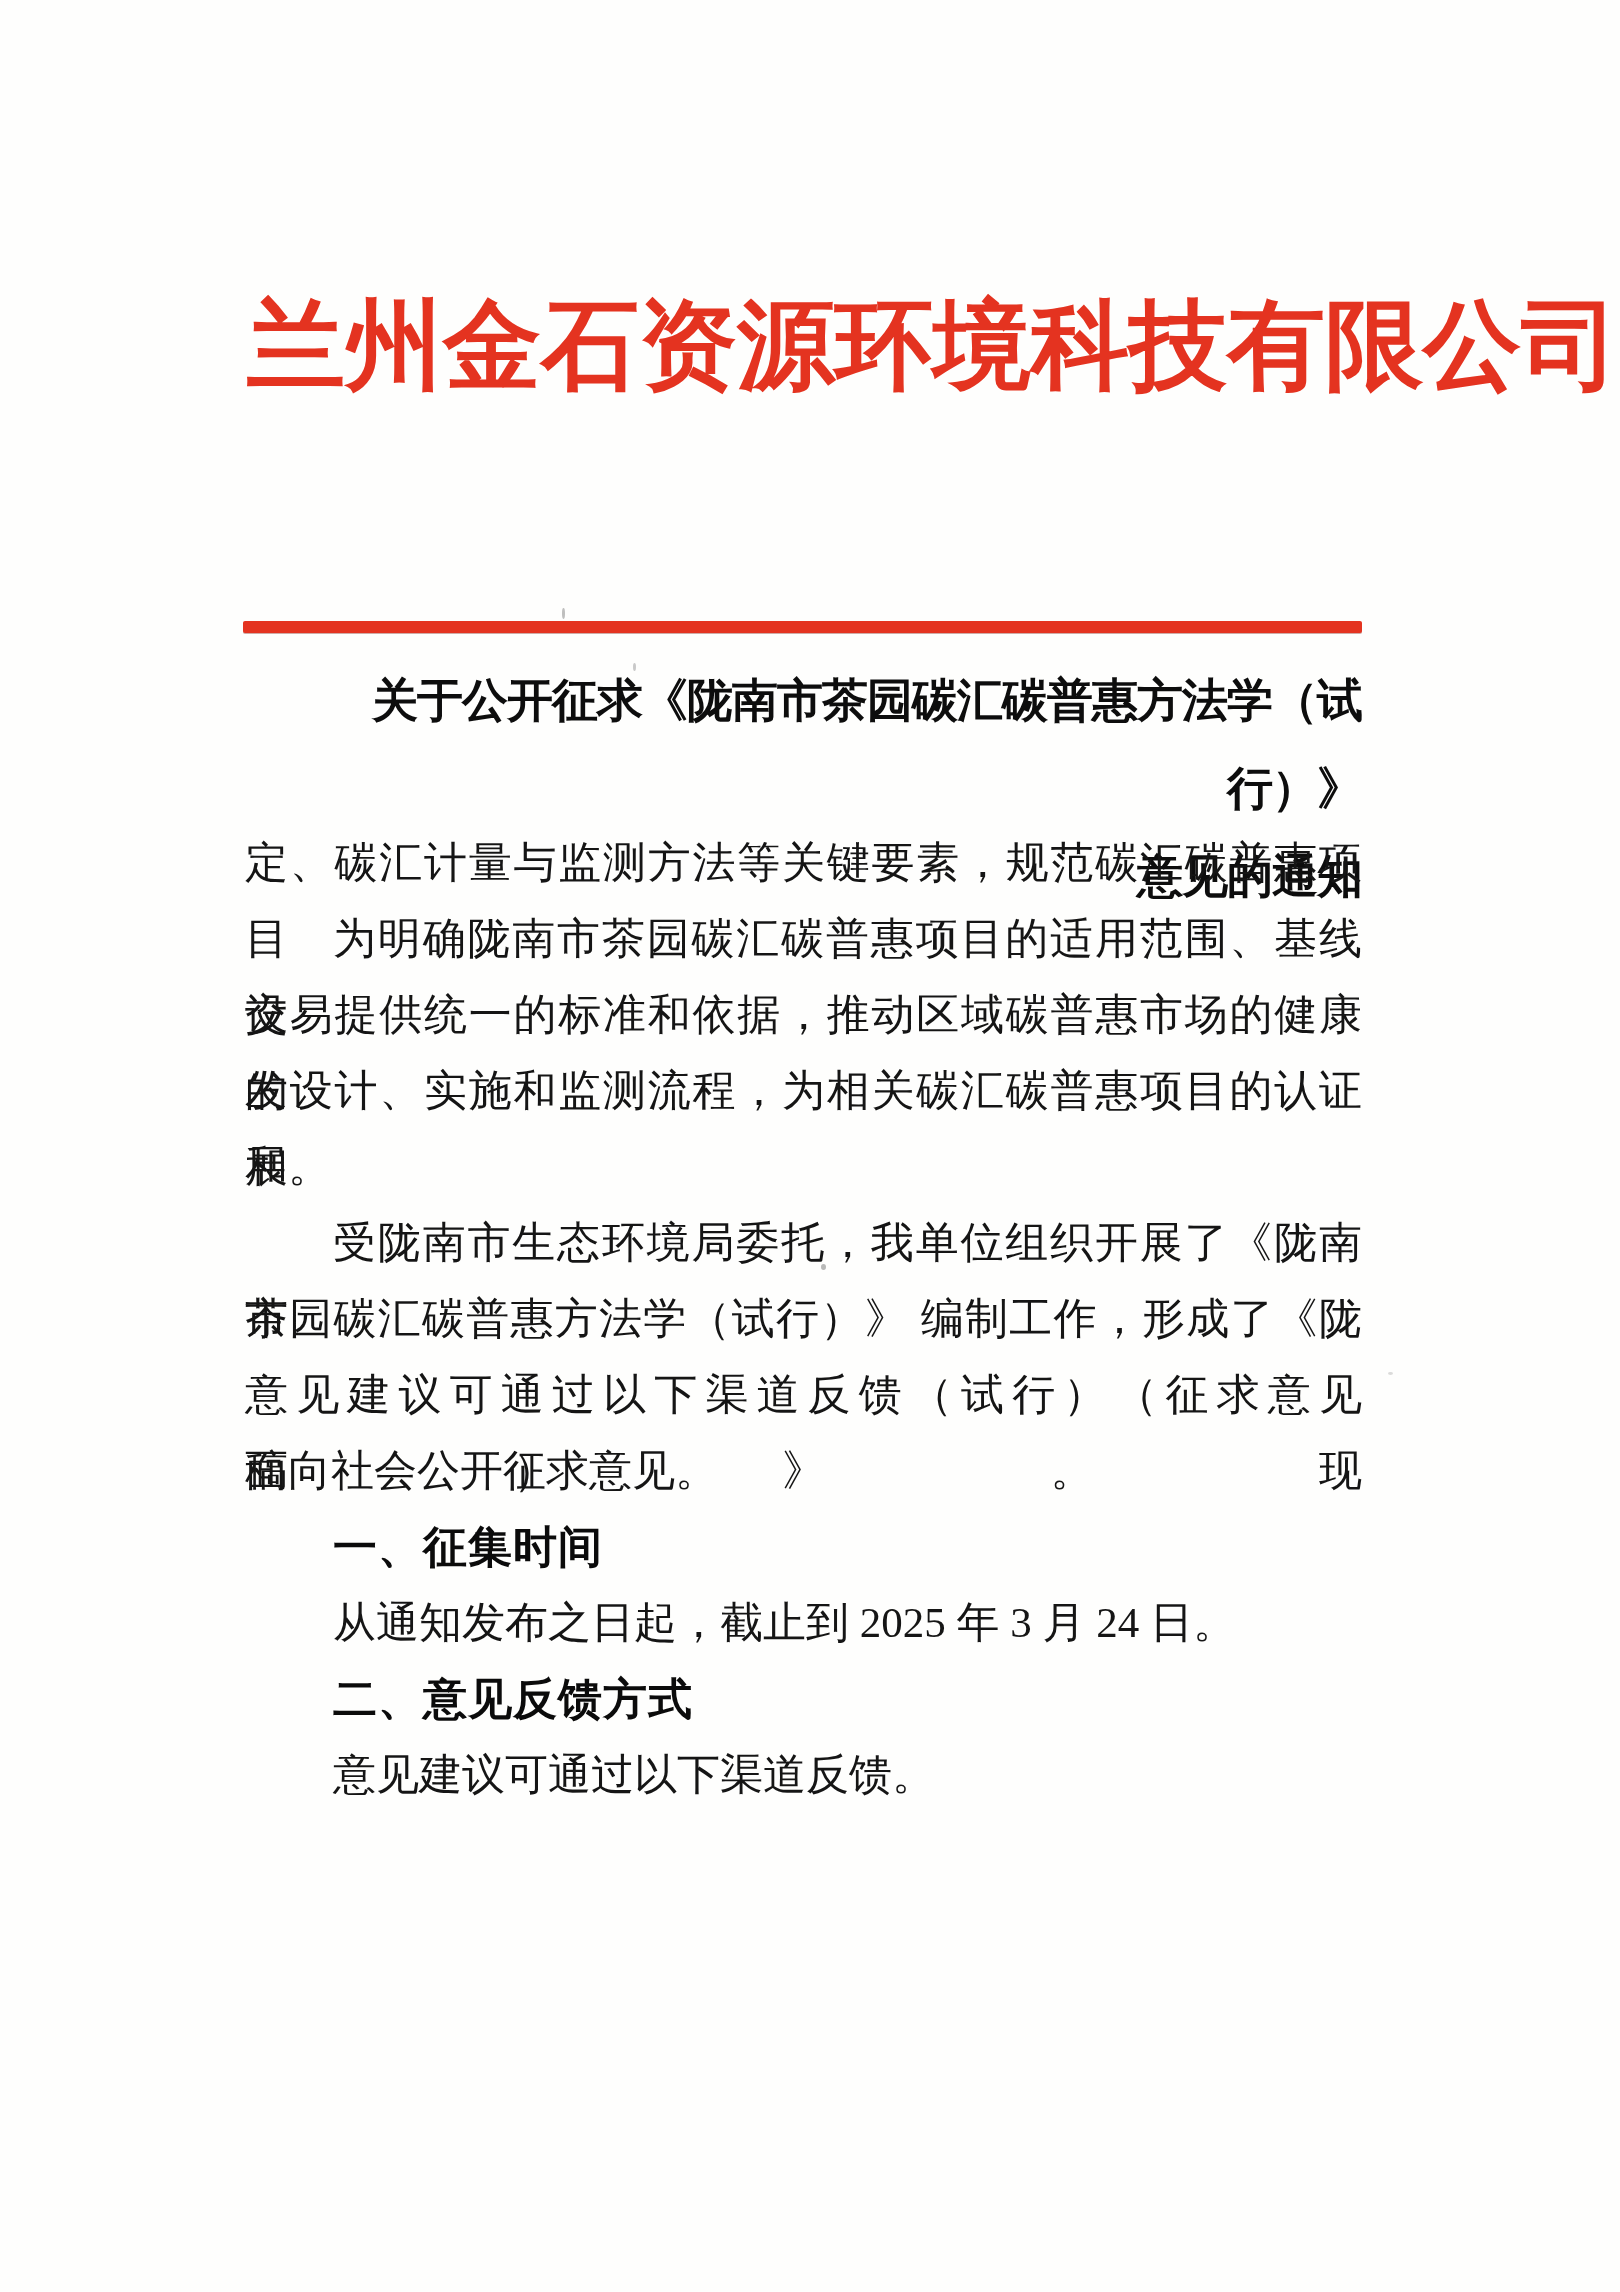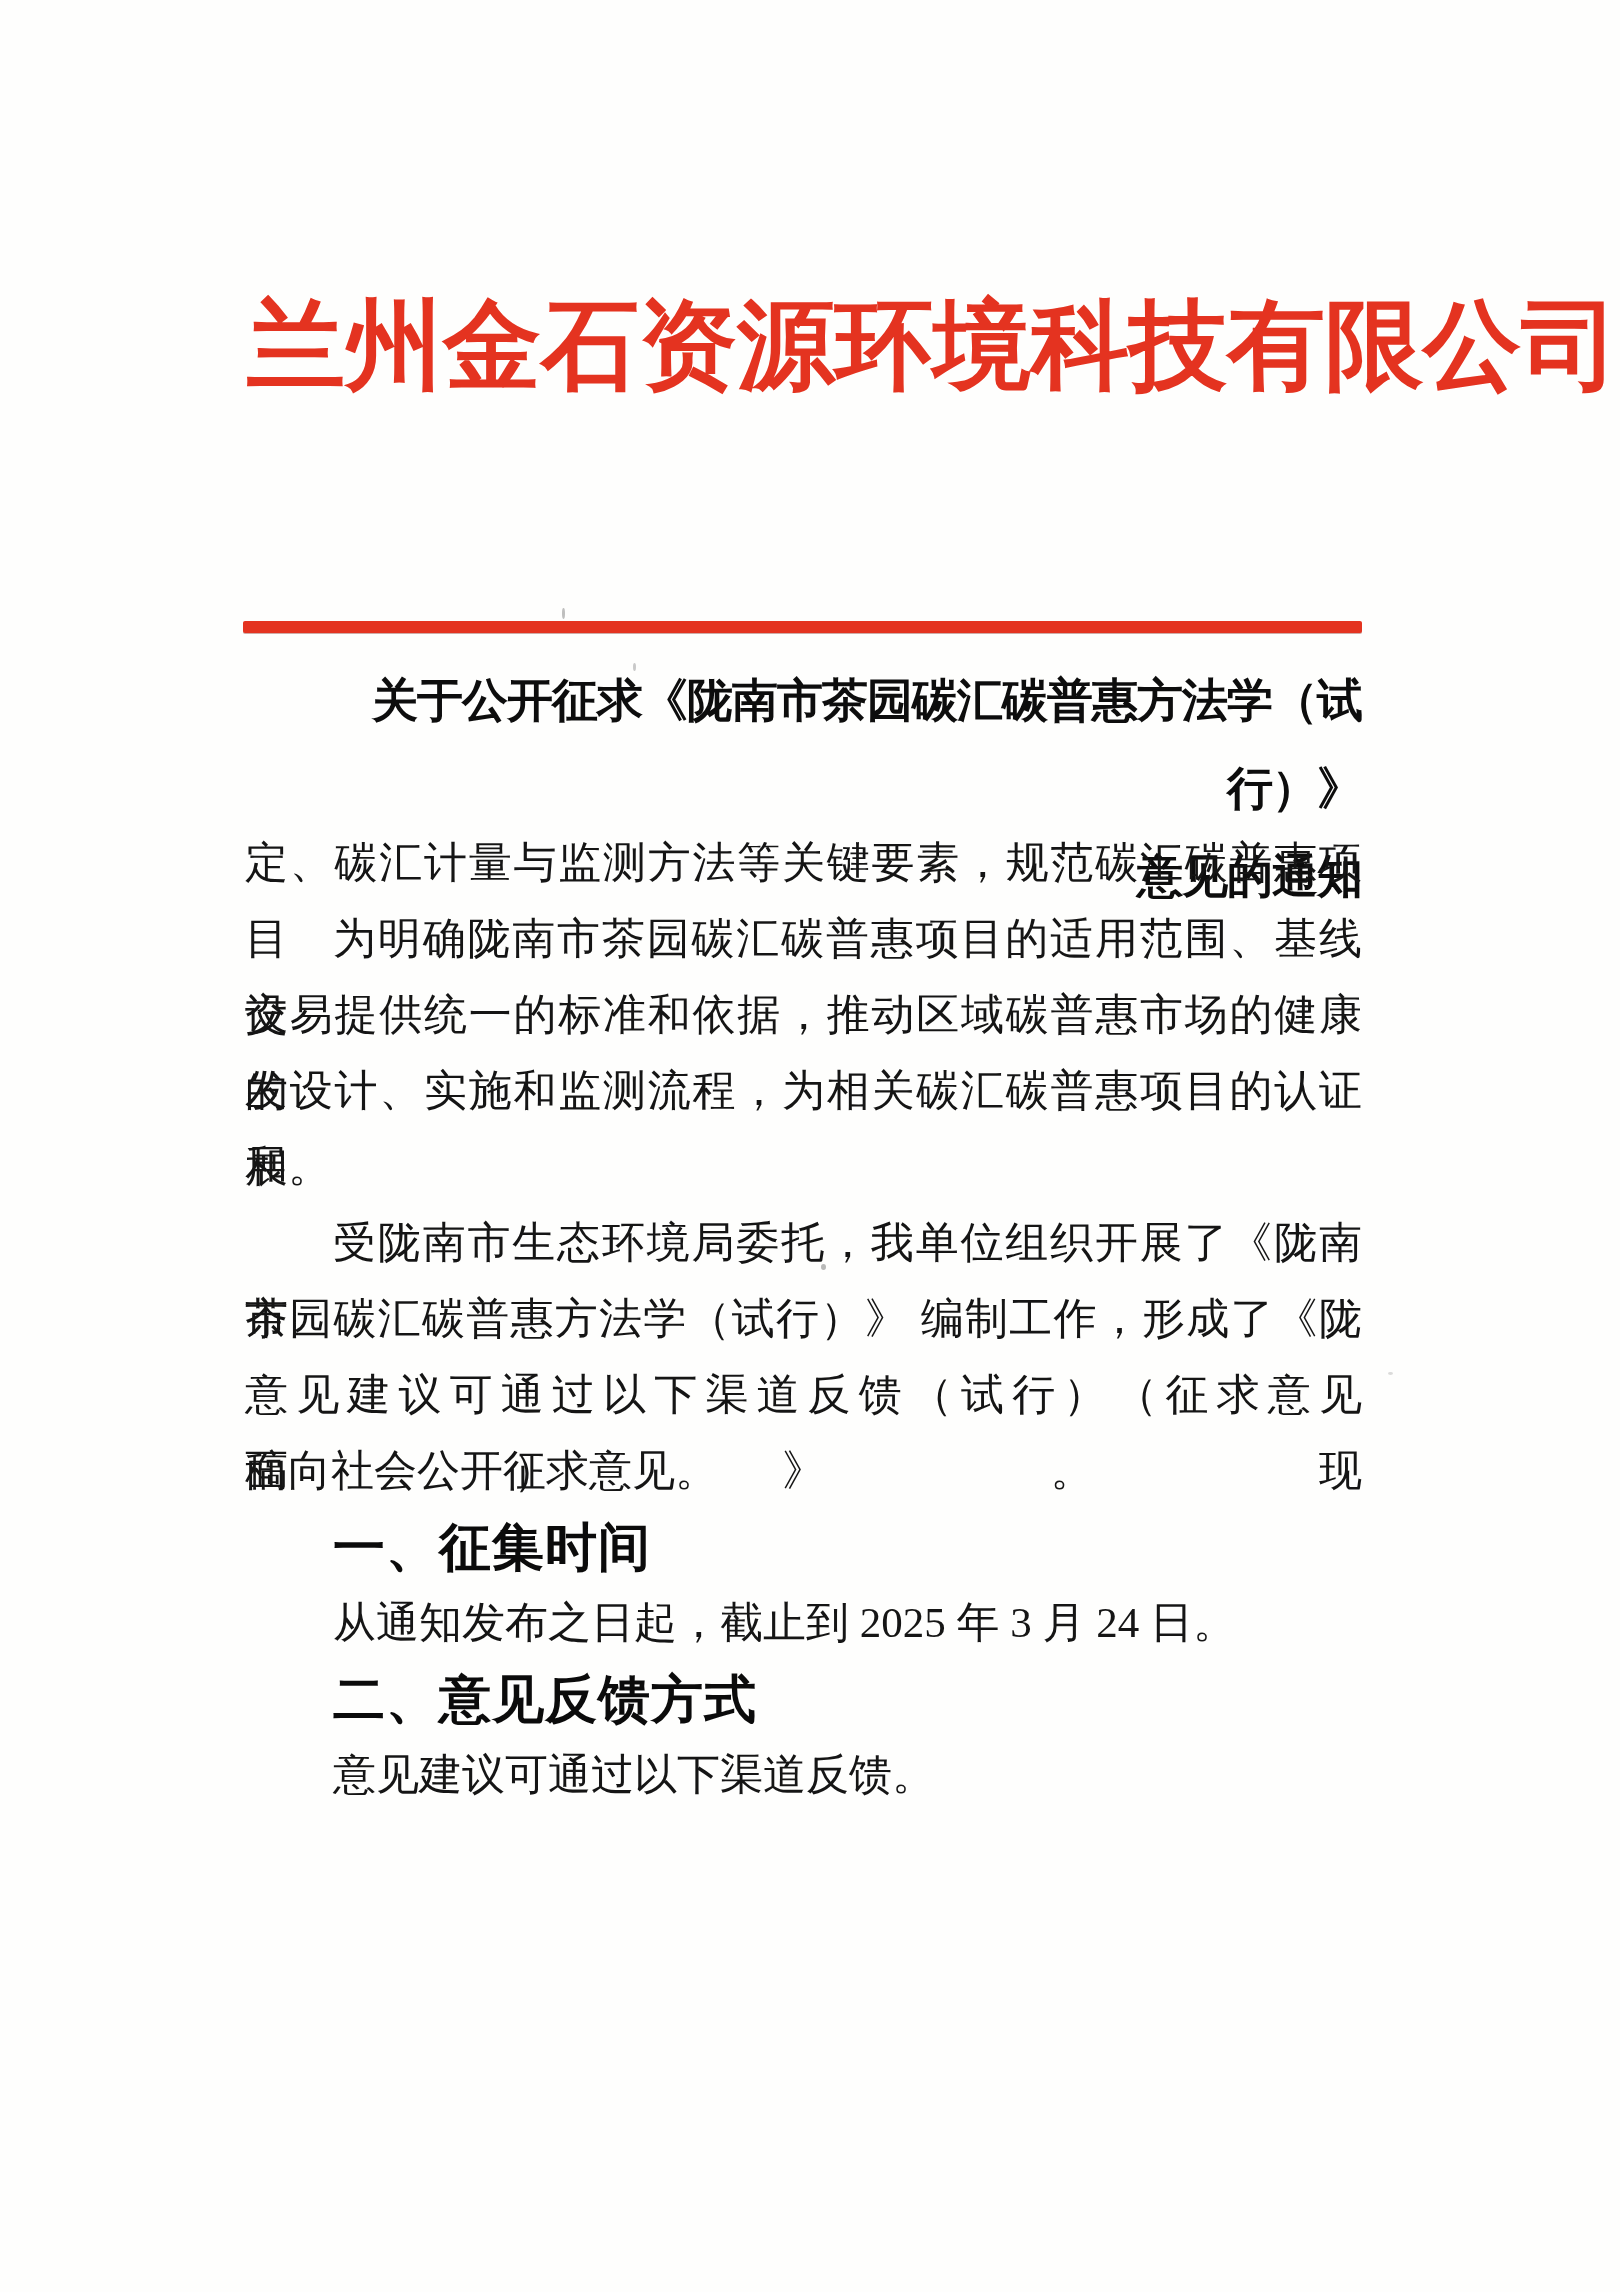--- a/index.html
+++ b/index.html
@@ -41,21 +41,21 @@
   
   .doc-body {
     position:absolute; top:825px; left:245px; width:1117px;
     font-size:43px;
   }
   .doc-line { margin:0; height:76px; line-height:76px; }
   .doc-line.justify { text-align:justify; text-align-last:justify; text-justify:inter-character; }
   .doc-line.indent { text-indent:88px; }
   .doc-line.heading {
     font-family:"Liberation Sans","DejaVu Sans",sans-serif;
-    font-weight:bold; font-size:52px; letter-spacing:1px;
+    font-weight:bold; font-size:44px; letter-spacing:1px;
     color:#0b0b0b;
   }
 
   
   .speck { position:absolute; background:#8a8a8a; border-radius:50%; }
   .speck.s1 { left:562px; top:608px; width:2.9px; height:10.8px; opacity:.55; }
   .speck.s2 { left:633px; top:663px; width:2.9px; height:7.8px;  opacity:.45; }
   .speck.s3 { left:821px; top:1264px; width:4.9px; height:5.9px; opacity:.6; }
   .speck.s4 { left:1388px; top:1372px; width:4.9px; height:2.9px; opacity:.3; }
 </style>

